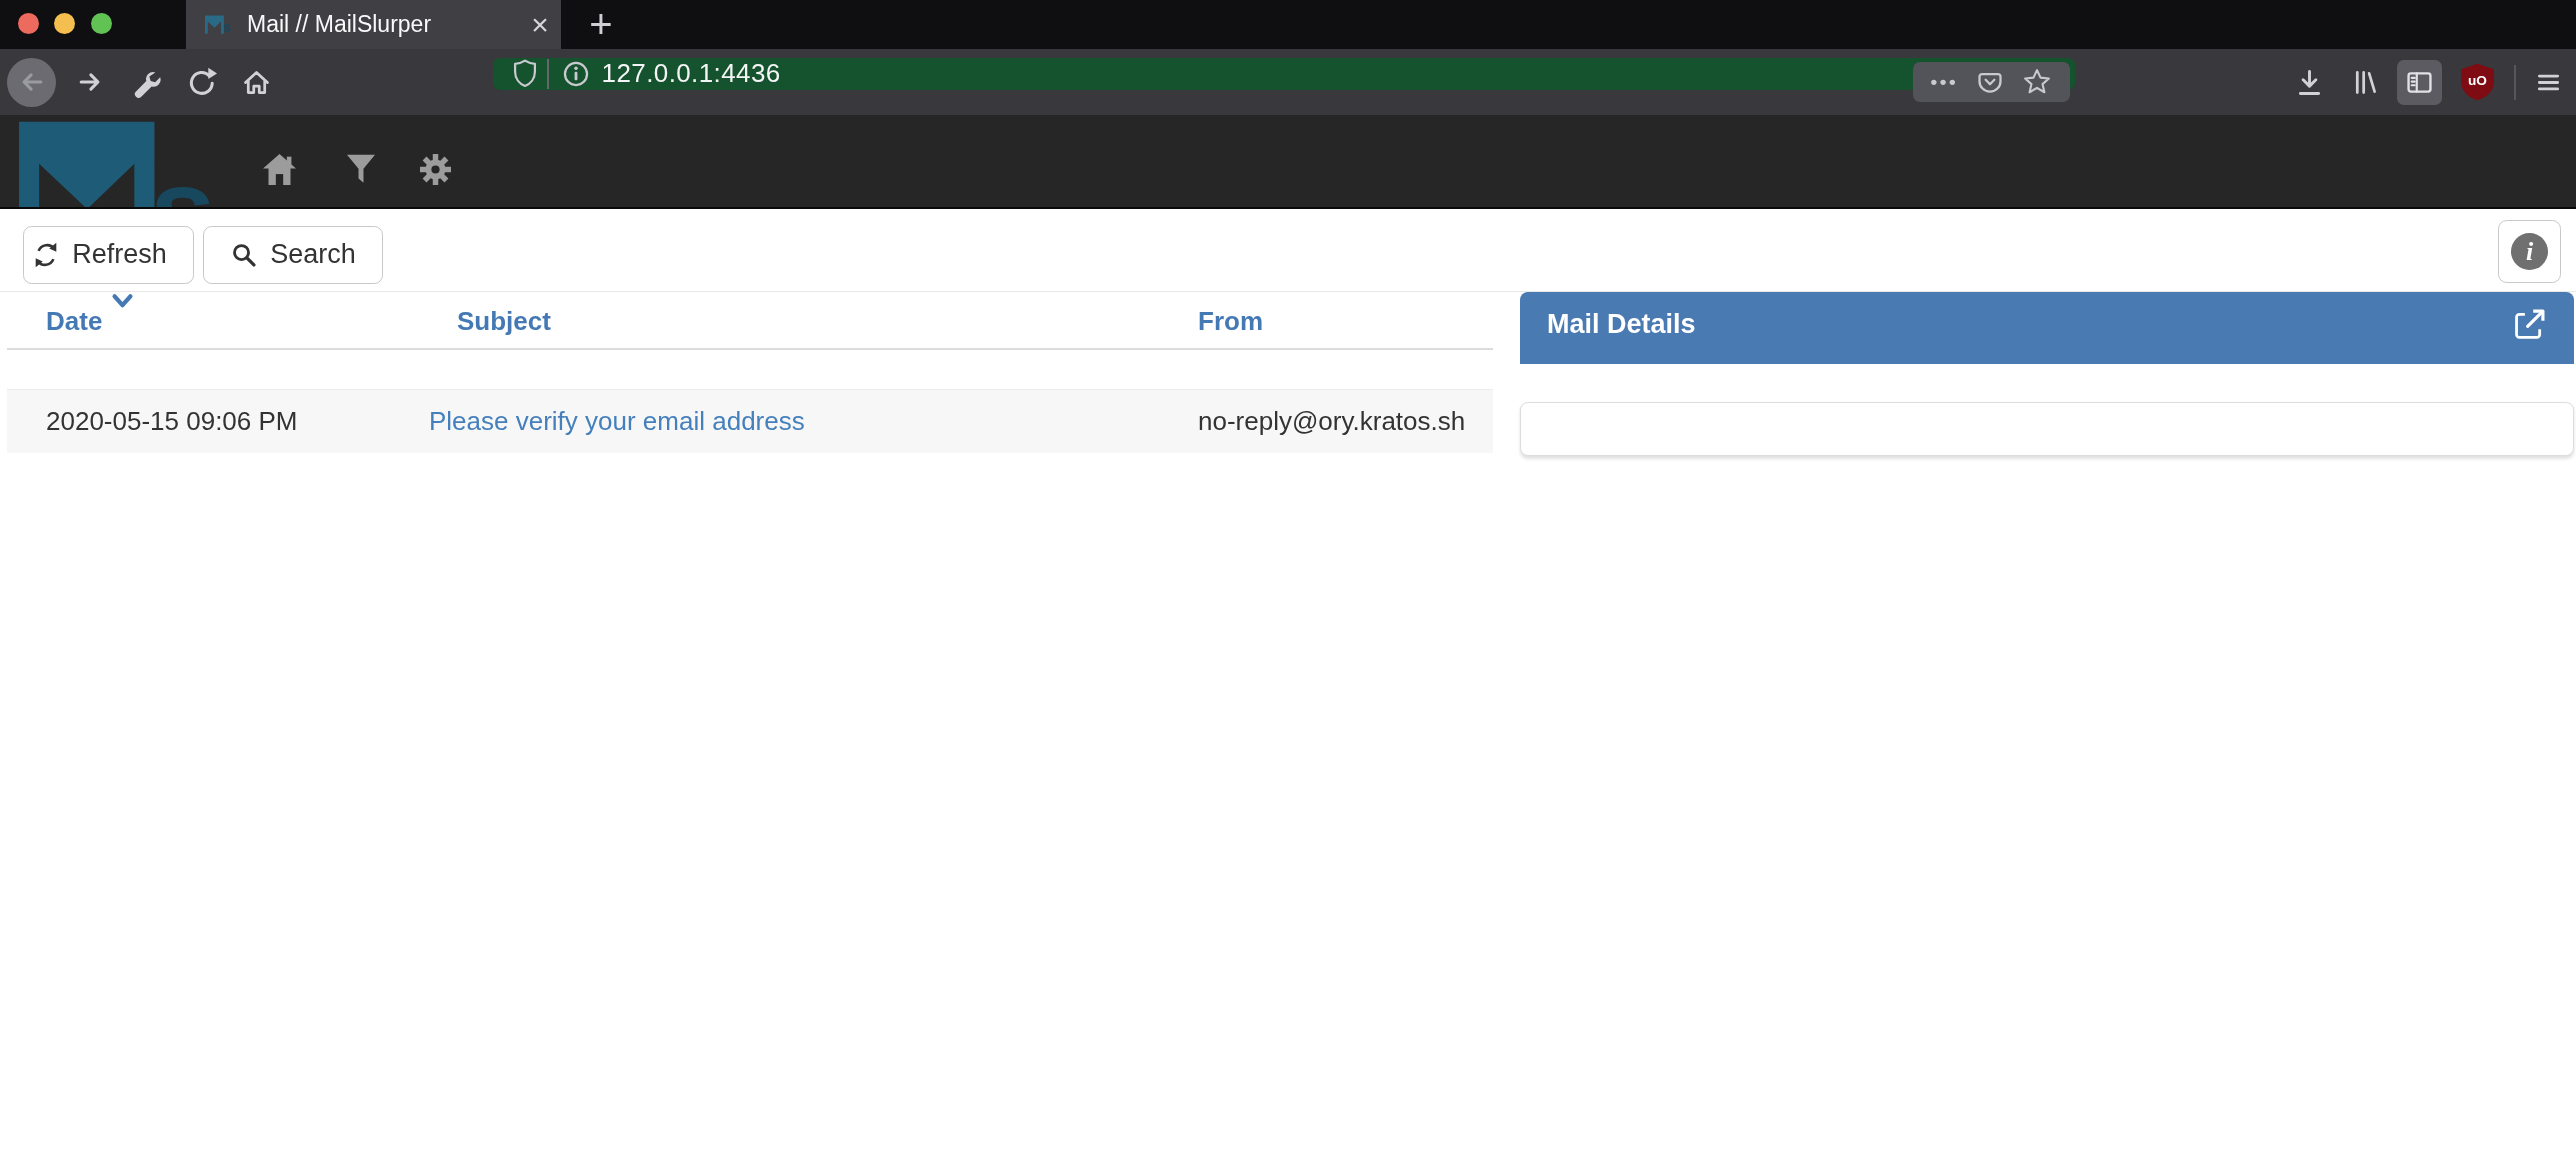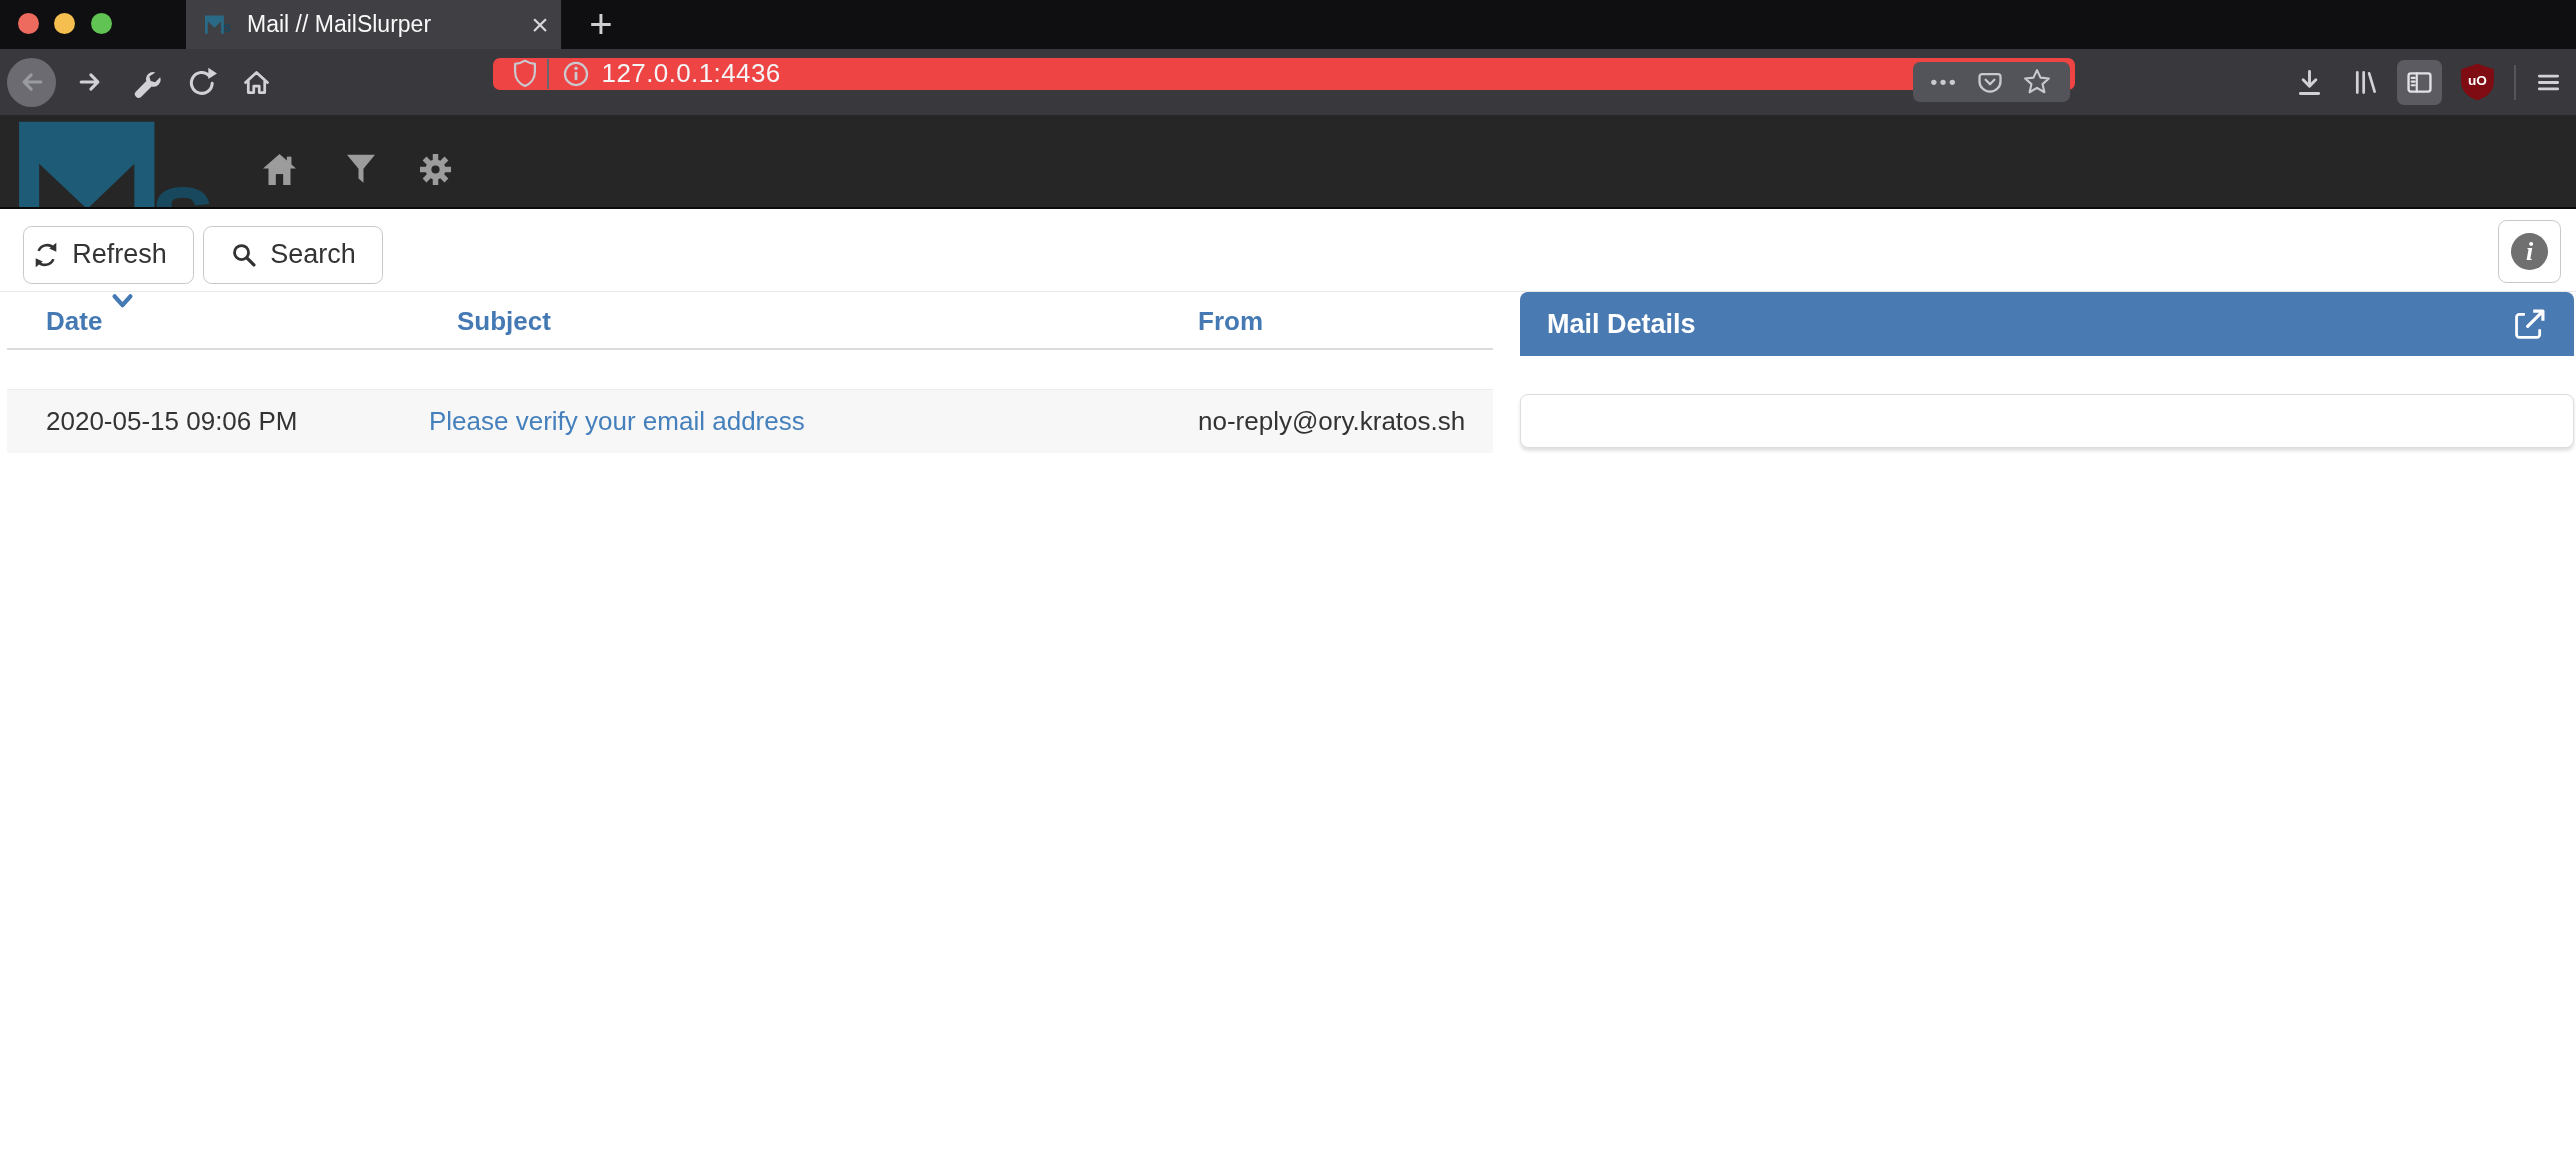--- a/index.html
+++ b/index.html
@@ -25,21 +25,21 @@
             text-align:center; }
 
   .toolbar { position:relative; height:66px; background:#38383d; }
   .tb-icon { position:absolute; top:8.7px; width:49px; height:49px;
              display:flex; align-items:center; justify-content:center; }
   .back-circle { position:absolute; left:7px; top:8.7px; width:49px; height:49px;
                  border-radius:50%; background:#6b6b71; display:flex;
                  align-items:center; justify-content:center; }
 
   .urlbar { position:absolute; left:493px; top:8.7px; width:1582px; height:32px;
-            background:#ef4444; border-radius:7px; display:flex; align-items:center; }
+            background:#14532d; border-radius:7px; display:flex; align-items:center; }
   .ub-sep { width:1.7px; height:30px; background:#66666c; margin:0 12.2px 0 8.7px; }
   .url-text { font-size:26px; color:#f5f5f7; letter-spacing:0.4px; margin-left:10.5px; }
   .page-actions { position:absolute; right:5.2px; top:4.4px; height:40px; width:157px;
                   background:#53535a; border-radius:7px; display:flex;
                   align-items:center; justify-content:space-evenly; }
   .pa-dots { color:#c9c9ce; font-size:19px; letter-spacing:2.6px; font-weight:bold; }
 
   .sidebar-active { background:#5b5b61; border-radius:7px; width:45px; height:45px;
                     top:10.5px; }
   .tb-divider { position:absolute; left:2514px; top:15.7px; width:1.7px; height:35px;
@@ -81,21 +81,21 @@
   .th-date { left:39px; } .th-subject { left:422px;margin-left:28px; } .th-from { left:1191px; }
   .trow-empty { height:39px; }
   .trow { position:relative; height:64px; background:#f7f7f7;
           border-top:0.9px solid #ececec; }
   .td { position:absolute; line-height:63px; font-size:26px; color:#333;
         white-space:nowrap; }
   .td-date { left:39px; } .td-from { left:1191px; }
   .td-subject { left:422px; color:#4580bc; text-decoration:none; }
 
   .details-panel { position:absolute; left:1520px; top:0; width:1054px; }
-  .panel-head { position:relative; height:64px; background:#4a7ab2;
+  .panel-head { position:relative; height:72px; background:#4a7ab2;
                 border-radius:7.9px 7.9px 0 0; }
   .panel-title { position:absolute; left:27px; line-height:64px; font-size:27px;
                  font-weight:bold; color:#fff; }
   .ext-link { position:absolute; right:26px; top:14px; }
   .panel-body { margin-top:38px; height:54px; background:#fff;
                 border:1.7px solid #ddd; border-radius:7.9px;
                 box-shadow:0 2.6px 3.5px rgba(0,0,0,0.12); }
 </style>
 </head>
 <body>

